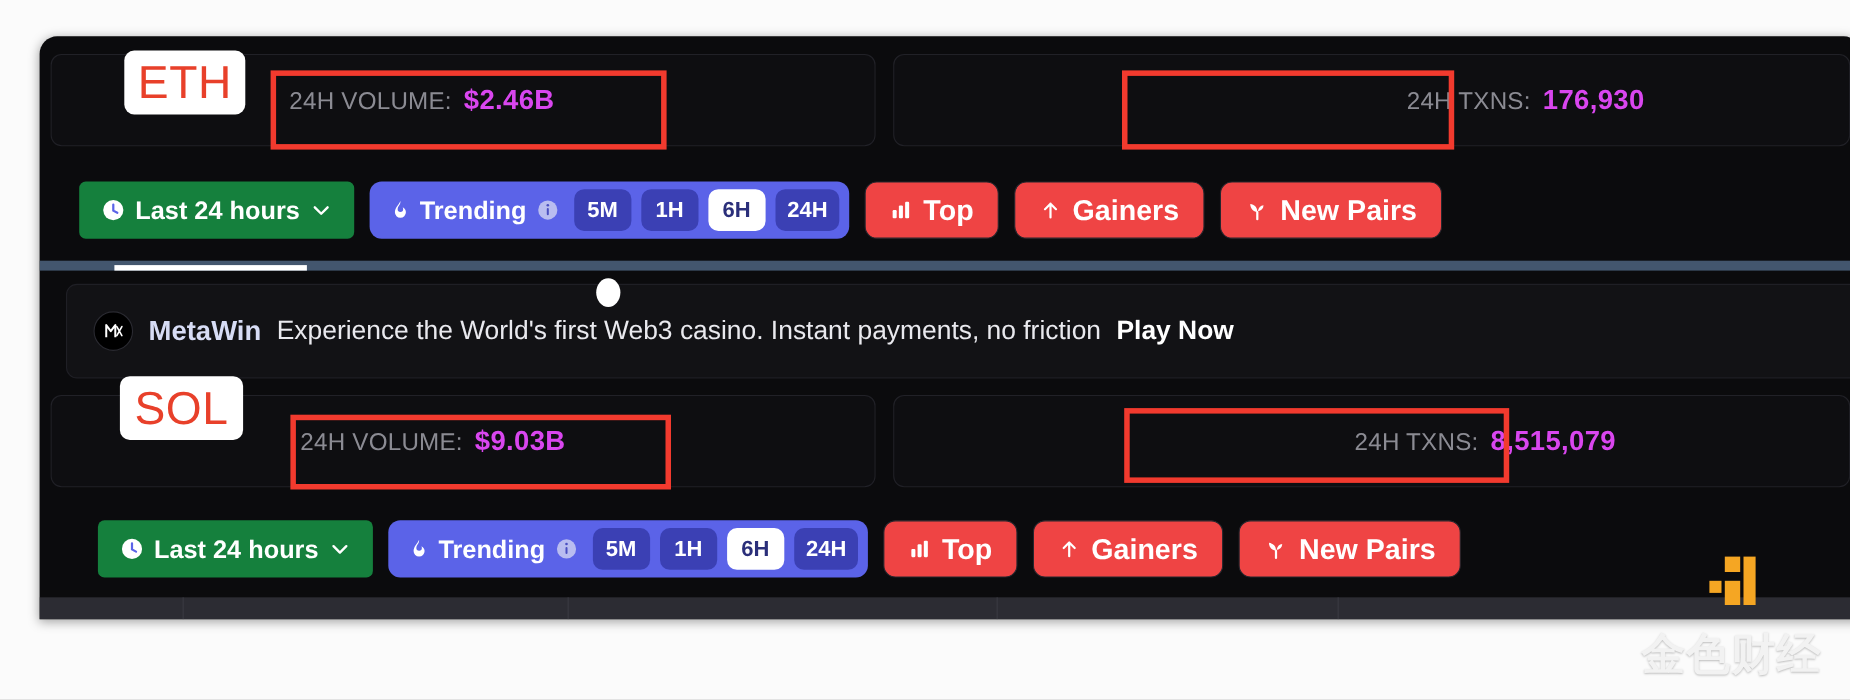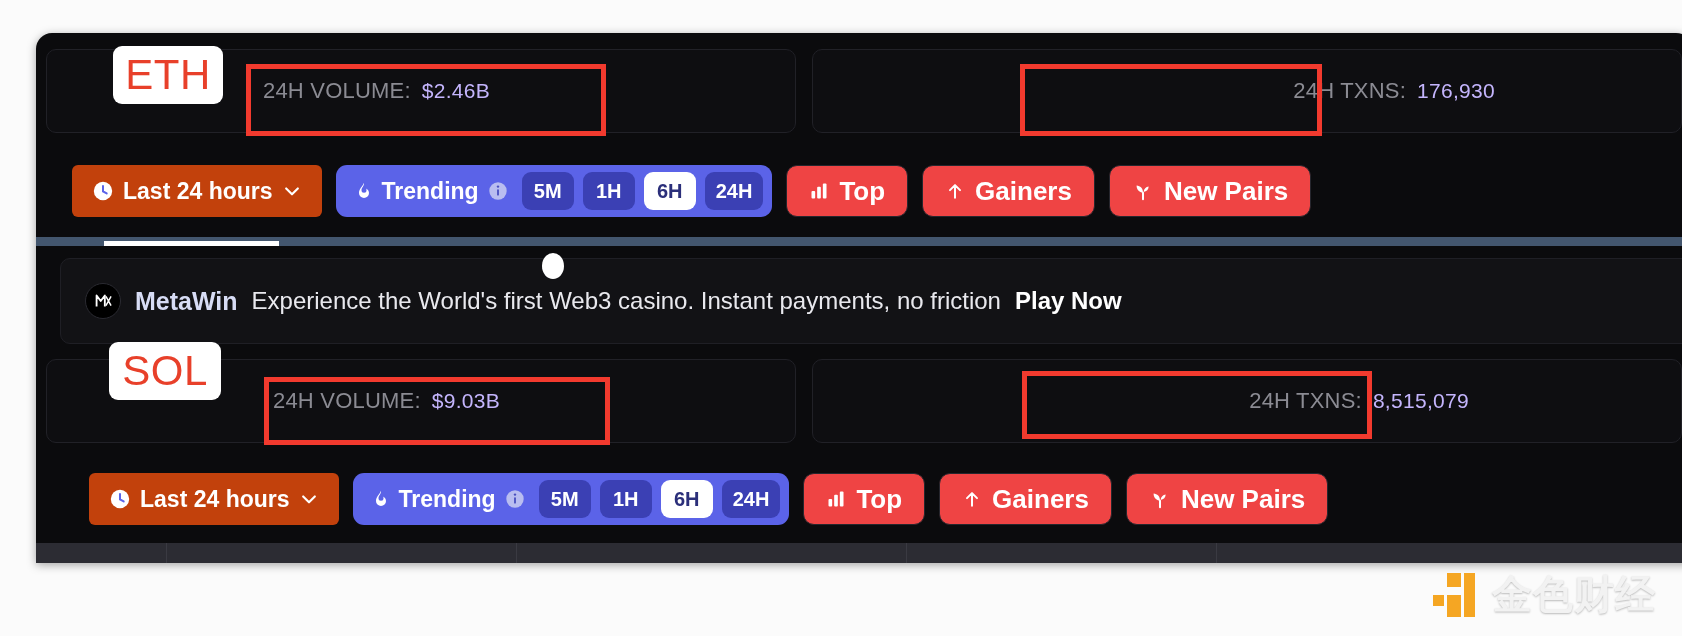--- a/index.html
+++ b/index.html
@@ -72,23 +72,23 @@
     gap: 11px;
     white-space: nowrap;
   }
   .metric-label {
     color: #8b8b93;
     font-size: 22px;
     font-weight: 400;
     letter-spacing: 0.2px;
   }
   .metric-value {
-    color: #c4b5fd;
-    font-size: 21px;
-    font-weight: normal;
+    color: #d946ef;
+    font-size: 25px;
+    font-weight: bold;
     letter-spacing: 0.3px;
   }
 
   
   .annot-box {
     position: absolute;
     border: 5px solid #f23a2e;
     box-sizing: border-box;
     pointer-events: none;
     z-index: 6;
@@ -101,21 +101,21 @@
     align-items: center;
     gap: 14px;
     left: 36px;
   }
   .btn-primary {
     display: flex;
     align-items: center;
     gap: 9px;
     height: 52px;
     padding: 0 20px;
-    background: #c2410c;
+    background: #15803d;
     border-radius: 6px;
     color: #ffffff;
     font-size: 23px;
     font-weight: bold;
     white-space: nowrap;
     box-sizing: border-box;
   }
   .trending-group {
     display: flex;
     align-items: center;
@@ -260,20 +260,21 @@
 
   
   .watermark {
     position: absolute;
     right: 26px;
     bottom: 14px;
     display: flex;
     align-items: center;
     gap: 12px;
     z-index: 20;
+    flex-direction: column;
   }
   .wm-text {
     font-size: 40px;
     font-weight: bold;
     color: #f2f2f2;
     letter-spacing: 1px;
     text-shadow: 0 1px 2px rgba(0,0,0,0.25);
     font-family: "DejaVu Sans", sans-serif;
   }
 </style>

